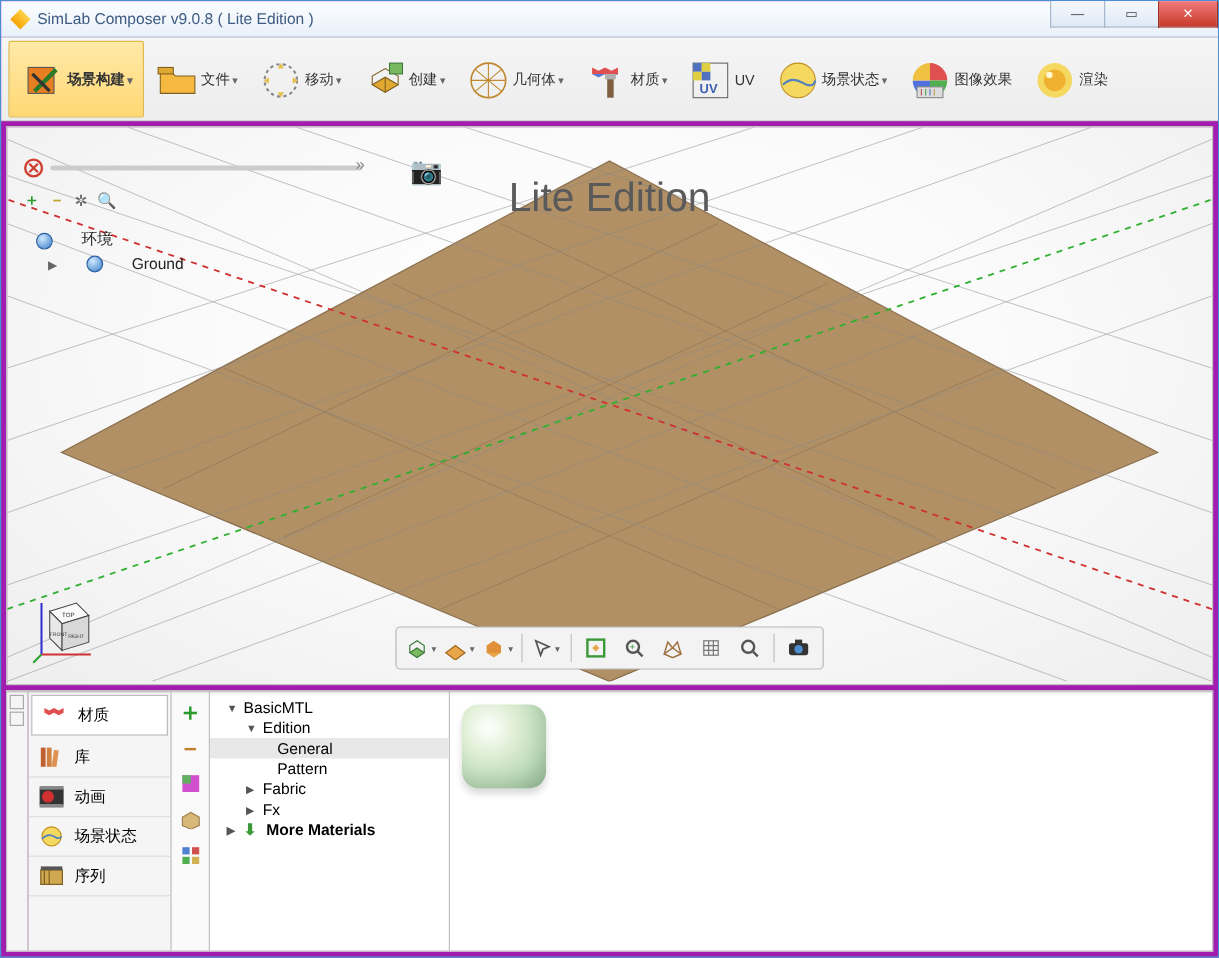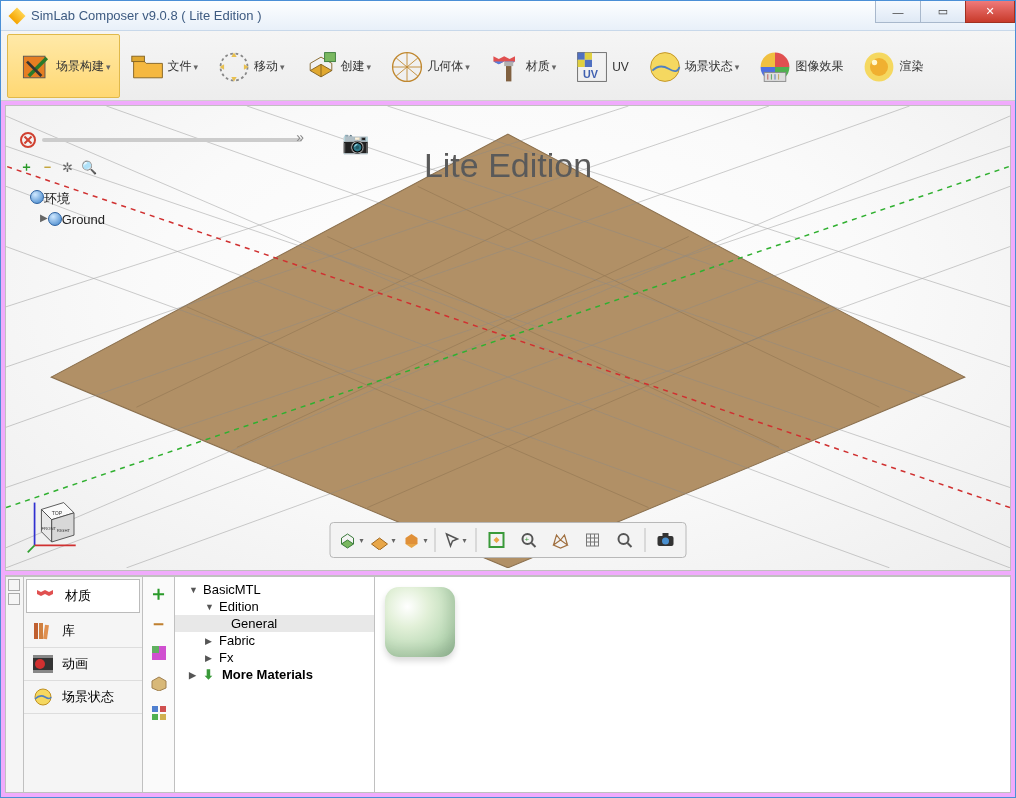--- a/index.html
+++ b/index.html
@@ -1,45 +1,45 @@
 <!DOCTYPE html>
 <html><head>
 <meta charset="utf-8">
 <style>
 * { margin: 0; padding: 0; box-sizing: border-box; font-family: "Microsoft YaHei", Arial, sans-serif; }
 body { background: #fff; }
-.window { width: 1016px; height: 798px; border: 1px solid #4a8fd6; position: relative; background: #f0abfc; display: flex; flex-direction: column; }
+.window { width: 1016px; height: 798px; border: 1px solid #4a8fd6; position: relative; background: #a21caf; display: flex; flex-direction: column; }
 .titlebar { height: 30px; background: linear-gradient(#fdfeff, #e8f0f9); display: flex; align-items: center; padding: 0 4px; border-bottom: 1px solid #c8d8ea; position: relative; }
 .titlebar .logo { width: 16px; height: 16px; margin: 0 6px 0 4px; position: relative; }
 .titlebar .logo::before { content:""; position:absolute; width:12px; height:12px; transform:rotate(45deg); background:linear-gradient(#ffd24d,#f5a400); top:2px; left:2px; }
 .titlebar .title { font-size: 13px; color: #3d5a80; }
 .winbtns { position:absolute; right:0; top:0; display:flex; }
 .winbtn { width: 46px; height: 22px; border: 1px solid #a8b8cc; border-top:none; background: linear-gradient(#f5f9fe,#dfe9f5); display:flex; align-items:center; justify-content:center; font-size:11px; color:#444; margin-left:-1px; }
 .winbtn.close { width: 50px; background: linear-gradient(#ef7a7a,#c83a2a); color:#fff; border-color:#a03020; }
 .ribbon { height: 70px; background: linear-gradient(#f5f5f5, #ededed); border-bottom:1px solid #d0d0d0; display:flex; align-items:center; padding: 2px 6px; }
 .ribbon-item { display:flex; flex-direction:row; align-items:center; padding: 2px 8px 0 8px; height:64px; font-size:12px; color:#333; position:relative; cursor:pointer; }
-.ribbon-item.active { background: linear-gradient(#ffe9a8,#ffd873); border:1px solid #e0b94a; border-radius:2px; }
+.ribbon-item.active { background: linear-gradient(#ffe9a8,#ffd873); border:1px solid #e0b94a; border-radius:2px;font-weight:bold; }
 .ribbon-item .ricn { width:40px; height:38px; display:flex; align-items:center; justify-content:center; }
 .ribbon-item .rlbl { display:flex; align-items:center; gap:2px; }
 .ribbon-item .dd { font-size:9px; color:#666; }
 .viewport { flex: 1; position:relative; background: radial-gradient(ellipse at 50% 40%, #ffffff 0%, #fafafa 50%, #eeeeee 100%); margin: 4px; border:1px solid #c0c0c0; overflow:hidden; }
 .grid-bg { position:absolute; inset:0; }
 .watermark { position:absolute; top:40px; left:50%; transform:translateX(-50%); font-size: 34px; color: #5a5a5a; font-family: Arial; }
 .scene-tools { position:absolute; top:26px; left:14px; display:flex; flex-direction:column; gap:4px; }
 .scene-row1 { display:flex; align-items:center; gap:6px; }
 .scene-row1 .xbtn { width:16px; height:16px; border:2px solid #d04030; border-radius:50%; position:relative; }
 .scene-row1 .xbtn::before, .scene-row1 .xbtn::after { content:""; position:absolute; width:10px; height:2px; background:#d04030; top:5px; left:1px; }
 .scene-row1 .xbtn::before { transform:rotate(45deg); }
 .scene-row1 .xbtn::after { transform:rotate(-45deg); }
 .slider-track { width:260px; height:4px; background:#ccc; border-radius:2px; position:relative; }
 .slider-track::after { content:"»"; position:absolute; right:-2px; top:-9px; color:#888; font-size:14px; }
 .scene-row2 { display:flex; align-items:center; gap:8px; margin-top:6px; }
 .sicon { font-size:13px; }
 .tree { margin-top:8px; font-size:13px; color:#222; }
-.tree-item { display:flex; align-items:flex-start; gap:0; padding:2px 0 2px 10px; }
+.tree-item { display:flex; align-items:flex-end; gap:24px; padding:2px 0 2px 10px; }
 .tree-item .exp { font-size:10px; color:#666; }
 .envball { width:14px; height:14px; border-radius:50%; background: radial-gradient(circle at 35% 30%, #cfe8ff, #3a80c8); border:1px solid #2a60a0; }
 .cube-nav { position:absolute; left:20px; bottom:16px; width:60px; height:60px; }
 .cam-icon { position:absolute; top:24px; left:336px; font-size:22px; color:#3a6a6a; }
 .bottom-toolbar { position:absolute; bottom:12px; left:50%; transform:translateX(-50%); height:36px; background:#f3f3f3; border:1px solid #b8b8b8; border-radius:4px; display:flex; align-items:center; padding:0 6px; gap:4px; }
 .btool { width:28px; height:28px; display:flex; align-items:center; justify-content:center; cursor:pointer; border-radius:2px; }
 .btool.dd::after { content:"▾"; font-size:8px; margin-left:2px; color:#666; }
 .bsep { width:1px; height:24px; background:#c0c0c0; margin:0 2px; }
 .panels { height: 218px; display:flex; border-top:1px solid #c0c0c0; margin: 0 4px 4px 4px; }
 .left-gutter { width:18px; background:#f5f5f5; border:1px solid #c0c0c0; border-right:none; }
@@ -391,20 +391,31 @@
       </div>
       <div class="tab-btn">
         <span class="tab-icn">
             <svg width="22" height="20" viewBox="0 0 22 20">
               <circle cx="11" cy="10" r="8" fill="#f5d860" stroke="#c09020"></circle>
               <path d="M3 12 Q 8 7 13 10 T 19 10" fill="none" stroke="#5080c0" stroke-width="1.5"></path>
             </svg>
           </span>
         <span>场景状态</span>
       </div>
+      <div class="tab-btn">
+        <span class="tab-icn">
+            <svg width="22" height="20" viewBox="0 0 22 20">
+              <rect x="2" y="5" width="18" height="12" fill="#d0a850" stroke="#806020"></rect>
+              <rect x="2" y="2" width="18" height="3" fill="#555"></rect>
+              <line x1="5" y1="5" x2="5" y2="17" stroke="#806020"></line>
+              <line x1="9" y1="5" x2="9" y2="17" stroke="#806020"></line>
+            </svg>
+          </span>
+        <span>序列</span>
+      </div>
     </div>
     <div class="mid-tools">
       <div style="color:#2a9a2a;font-weight:bold;font-size:20px">＋</div>
       <div style="color:#c08030;font-weight:bold;font-size:20px">－</div>
       <div>
           <svg width="18" height="18" viewBox="0 0 18 18">
             <rect x="2" y="2" width="14" height="14" fill="#d050d0"></rect>
             <rect x="2" y="2" width="7" height="7" fill="#60b060"></rect>
           </svg>
         </div>
@@ -428,20 +439,24 @@
           <span>BasicMTL</span>
         </div>
       <div class="mtree-item lvl1">
           <span class="exp">▼</span>
           <span>Edition</span>
         </div>
       <div class="mtree-item lvl2 sel">
           <span class="exp"></span>
           <span>General</span>
         </div>
+      <div class="mtree-item lvl2">
+          <span class="exp"></span>
+          <span>Pattern</span>
+        </div>
       <div class="mtree-item lvl1">
           <span class="exp">▶</span>
           <span>Fabric</span>
         </div>
       <div class="mtree-item lvl1">
           <span class="exp">▶</span>
           <span>Fx</span>
         </div>
       <div class="mtree-item bold">
           <span class="exp">▶</span>

